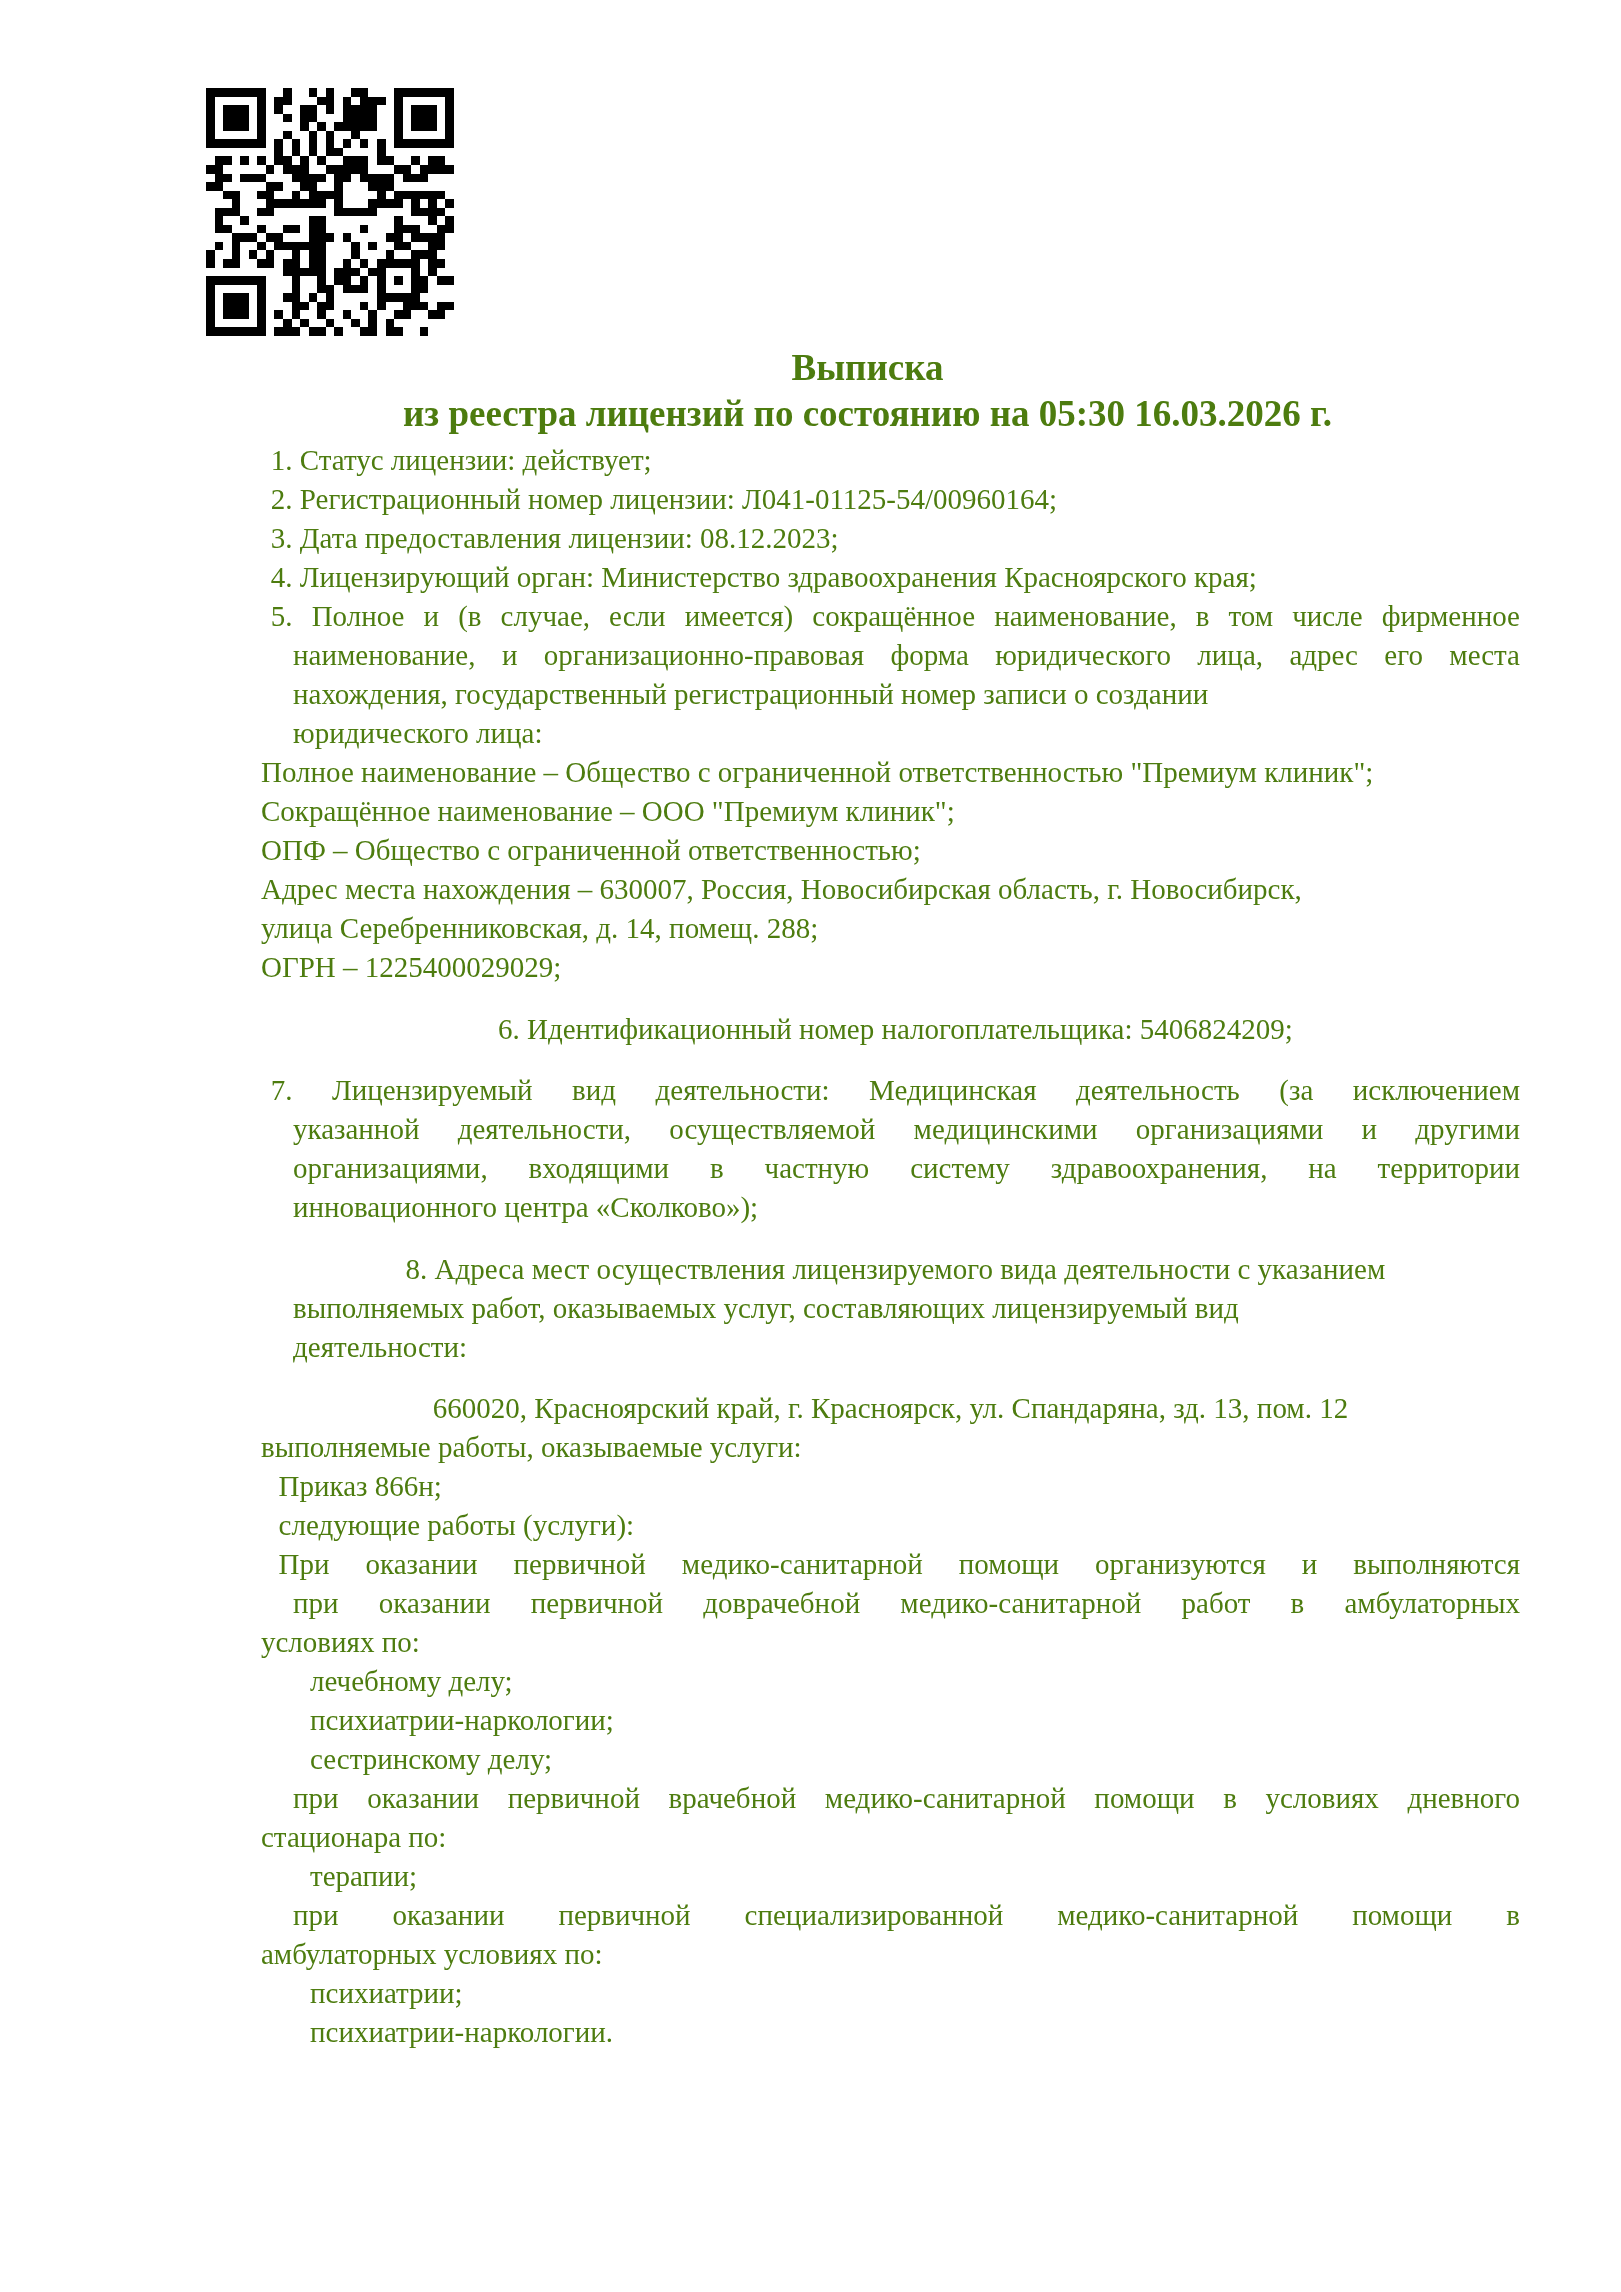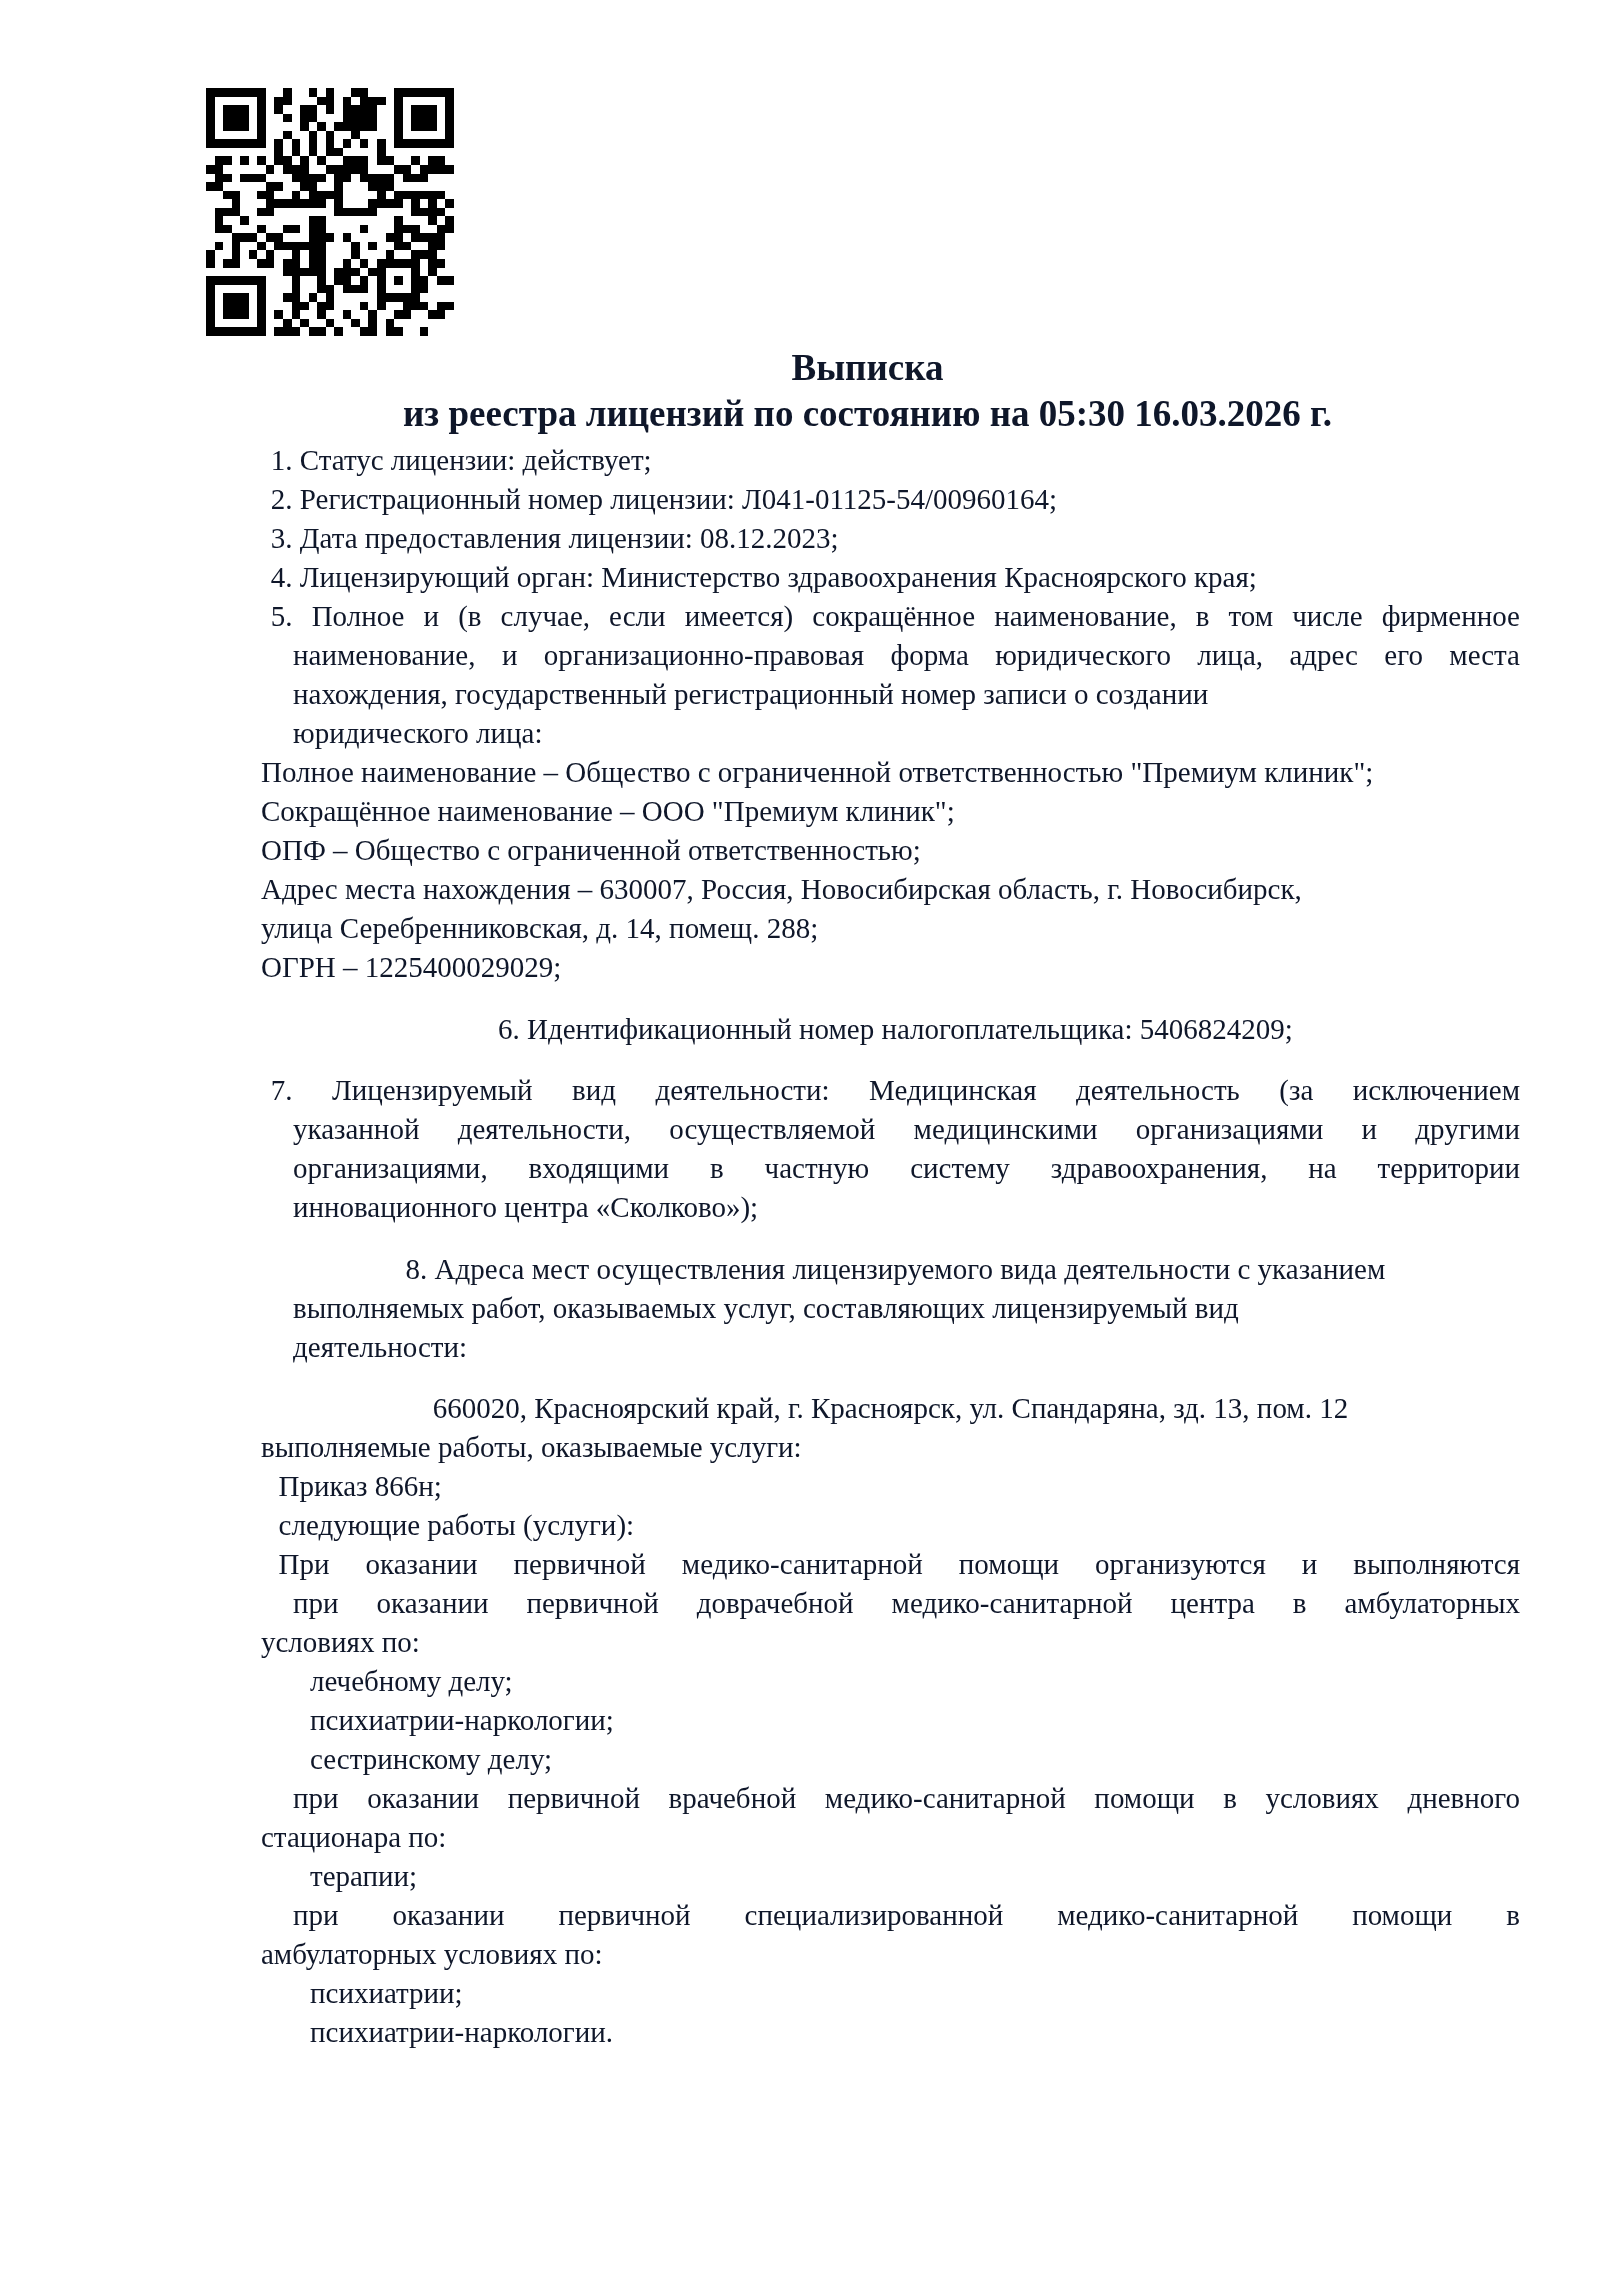--- a/index.html
+++ b/index.html
@@ -1,18 +1,18 @@
 <!DOCTYPE html>
 <html><head>
 <meta charset="utf-8">
 <style>
   html,body{margin:0;padding:0;background:#ffffff;}
   .page{
     position:relative;width:1621px;height:2293px;background:#ffffff;
-    font-family:"Liberation Serif","DejaVu Serif",serif;color:#0f172a;
+    font-family:"Liberation Serif","DejaVu Serif",serif;color:#4d7c0f;
     overflow:hidden;
   }
   .qr{position:absolute;left:206px;top:88px;width:248px;height:248px;}
   .qr svg{display:block;width:248px;height:248px;}
   .header{
     position:absolute;left:196px;top:345px;width:1343px;
     text-align:center;font-weight:bold;font-size:37px;line-height:46px;
     white-space:nowrap;
   }
   .doc-body{
@@ -480,21 +480,21 @@
       <div class="doc-line ind-3 just">организациями, входящими в частную систему здравоохранения, на территории</div>
       <div class="doc-line ind-3">инновационного центра «Сколково»);</div>
       <div class="doc-line ind-1 gap">8. Адреса мест осуществления лицензируемого вида деятельности с указанием</div>
       <div class="doc-line ind-3">выполняемых работ, оказываемых услуг, составляющих лицензируемый вид</div>
       <div class="doc-line ind-3">деятельности:</div>
       <div class="doc-line ind-0 gap">660020, Красноярский край, г. Красноярск, ул. Спандаряна, зд. 13, пом. 12</div>
       <div class="doc-line ind-0">выполняемые работы, оказываемые услуги:</div>
       <div class="doc-line ind-2">Приказ 866н;</div>
       <div class="doc-line ind-2">следующие работы (услуги):</div>
       <div class="doc-line ind-2 just">При оказании первичной медико-санитарной помощи организуются и выполняются</div>
-      <div class="doc-line ind-3 just">при оказании первичной доврачебной медико-санитарной центра в амбулаторных</div>
+      <div class="doc-line ind-3 just">при оказании первичной доврачебной медико-санитарной работ в амбулаторных</div>
       <div class="doc-line ind-0">условиях по:</div>
       <div class="doc-line ind-4">лечебному делу;</div>
       <div class="doc-line ind-4">психиатрии-наркологии;</div>
       <div class="doc-line ind-4">сестринскому делу;</div>
       <div class="doc-line ind-3 just">при оказании первичной врачебной медико-санитарной помощи в условиях дневного</div>
       <div class="doc-line ind-0">стационара по:</div>
       <div class="doc-line ind-4">терапии;</div>
       <div class="doc-line ind-3 just">при оказании первичной специализированной медико-санитарной помощи в</div>
       <div class="doc-line ind-0">амбулаторных условиях по:</div>
       <div class="doc-line ind-4">психиатрии;</div>

